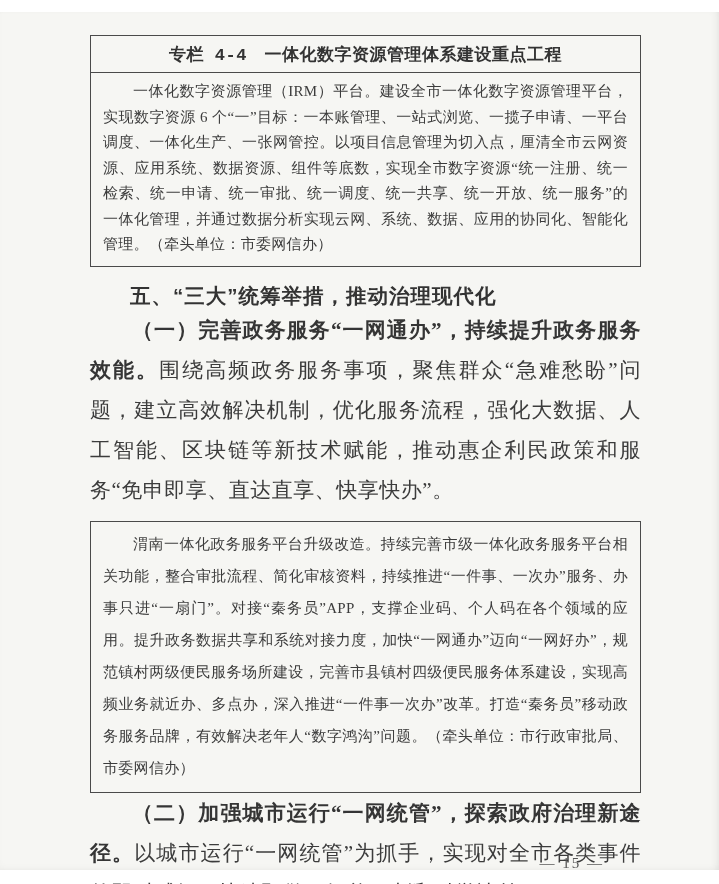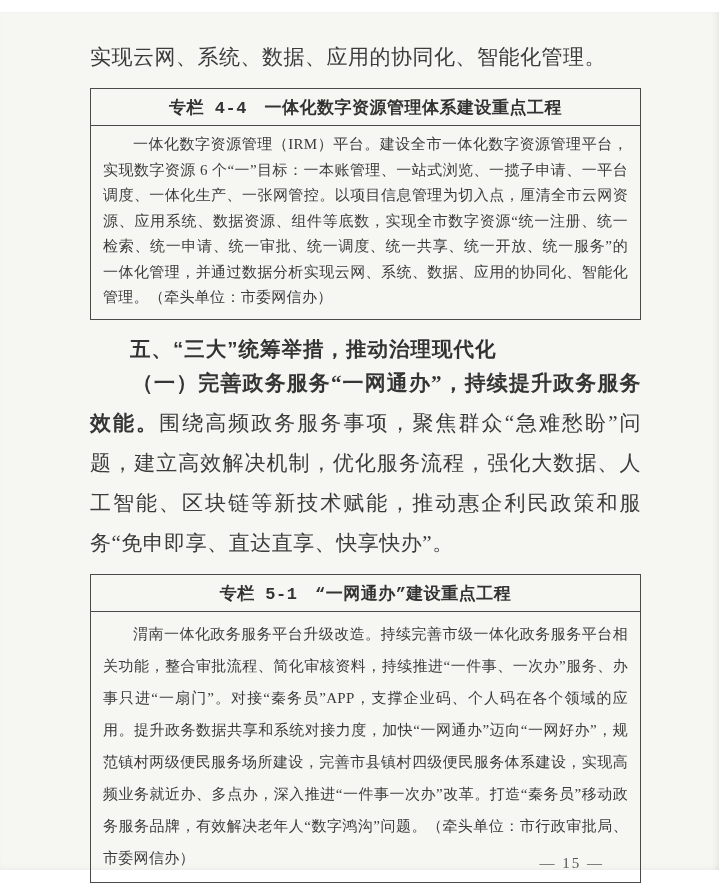--- a/index.html
+++ b/index.html
@@ -74,33 +74,31 @@
     letter-spacing:2px;
     font-family:"Liberation Serif","DejaVu Serif",serif;
   }
 </style>
 </head>
 <body>
 
 <div class="scan-page">
   <div class="content">
 
-    <div class="main-text intro-line">实现云网、系统、数据、应用的协同化、智能化管理。</div>
 
     <div class="column-box box44">
       <div class="box-title">专栏 4-4　一体化数字资源管理体系建设重点工程</div>
       <div class="box-body">一体化数字资源管理（IRM）平台。建设全市一体化数字资源管理平台，实现数字资源 6 个“一”目标：一本账管理、一站式浏览、一揽子申请、一平台调度、一体化生产、一张网管控。以项目信息管理为切入点，厘清全市云网资源、应用系统、数据资源、组件等底数，实现全市数字资源“统一注册、统一检索、统一申请、统一审批、统一调度、统一共享、统一开放、统一服务”的一体化管理，并通过数据分析实现云网、系统、数据、应用的协同化、智能化管理。（牵头单位：市委网信办）</div>
     </div>
 
     <div class="section-heading">五、“三大”统筹举措，推动治理现代化</div>
 
     <div class="main-text para"><span class="lead">（一）完善政务服务“一网通办”，持续提升政务服务效能。</span><span>围绕高频政务服务事项，聚焦群众“急难愁盼”问题，建立高效解决机制，优化服务流程，强化大数据、人工智能、区块链等新技术赋能，推动惠企利民政策和服务“免申即享、直达直享、快享快办”。</span></div>
 
     <div class="column-box box51">
-      <div class="box-title">专栏 5-1　“一网通办”建设重点工程</div>
       <div class="box-body">渭南一体化政务服务平台升级改造。持续完善市级一体化政务服务平台相关功能，整合审批流程、简化审核资料，持续推进“一件事、一次办”服务、办事只进“一扇门”。对接“秦务员”APP，支撑企业码、个人码在各个领域的应用。提升政务数据共享和系统对接力度，加快“一网通办”迈向“一网好办”，规范镇村两级便民服务场所建设，完善市县镇村四级便民服务体系建设，实现高频业务就近办、多点办，深入推进“一件事一次办”改革。打造“秦务员”移动政务服务品牌，有效解决老年人“数字鸿沟”问题。（牵头单位：市行政审批局、市委网信办）</div>
     </div>
 
     <div class="main-text para"><span class="lead">（二）加强城市运行“一网统管”，探索政府治理新途径。</span><span>以城市运行“一网统管”为抓手，实现对全市各类事件的即时感知、快速预警、智能研判和科学决策。</span></div>
 
   </div>
 
   <div class="page-number">— 15 —</div>
 </div>
 

